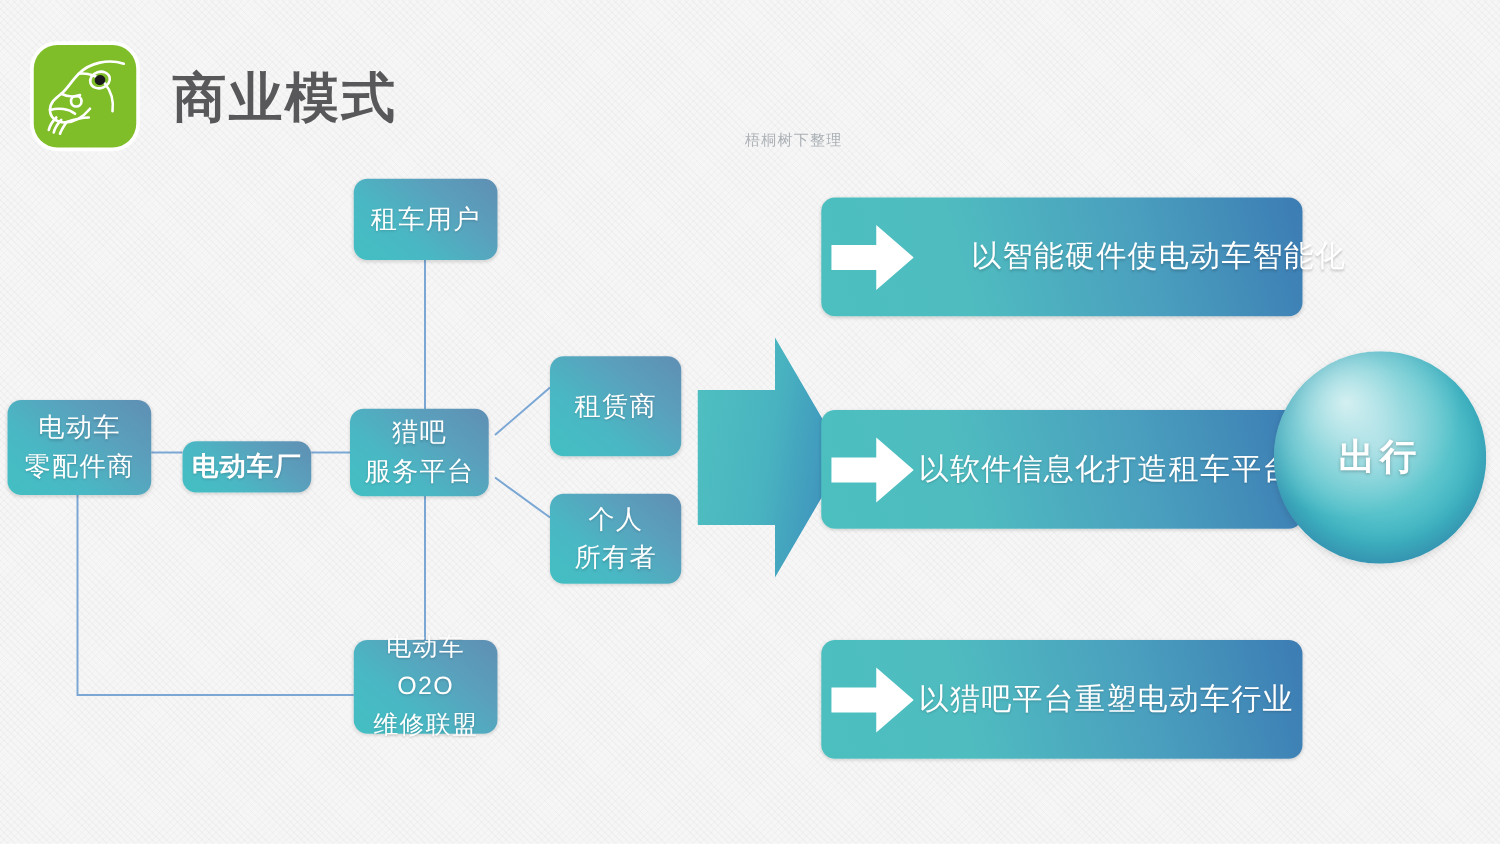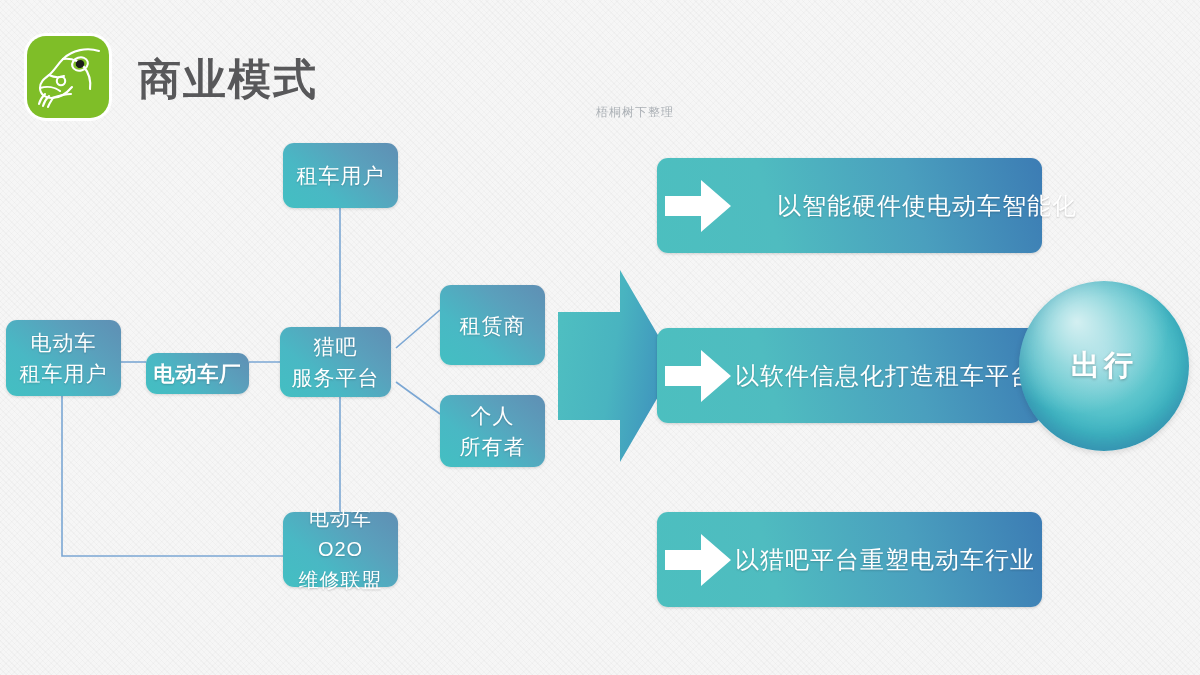--- a/index.html
+++ b/index.html
@@ -195,21 +195,21 @@
       <line x1="396" y1="382" x2="440" y2="414"></line>
 
       <line x1="340" y1="394" x2="340" y2="512"></line>
 
       <path d="M62 396 L62 556 L283 556"></path>
     </g>
   </svg>
 
   <div class="node" style="left:6px; top:320px; width:115px; height:76px;">
     <span class="lines">电动车
-租车用户</span>
+零配件商</span>
   </div>
 
   <div class="node" style="left:146px; top:353px; width:103px; height:41px;font-weight:bold;">
     <span class="lines">电动车厂</span>
   </div>
 
   <div class="node" style="left:280px; top:327px; width:111px; height:70px;">
     <span class="lines">猎吧
 服务平台</span>
   </div>

